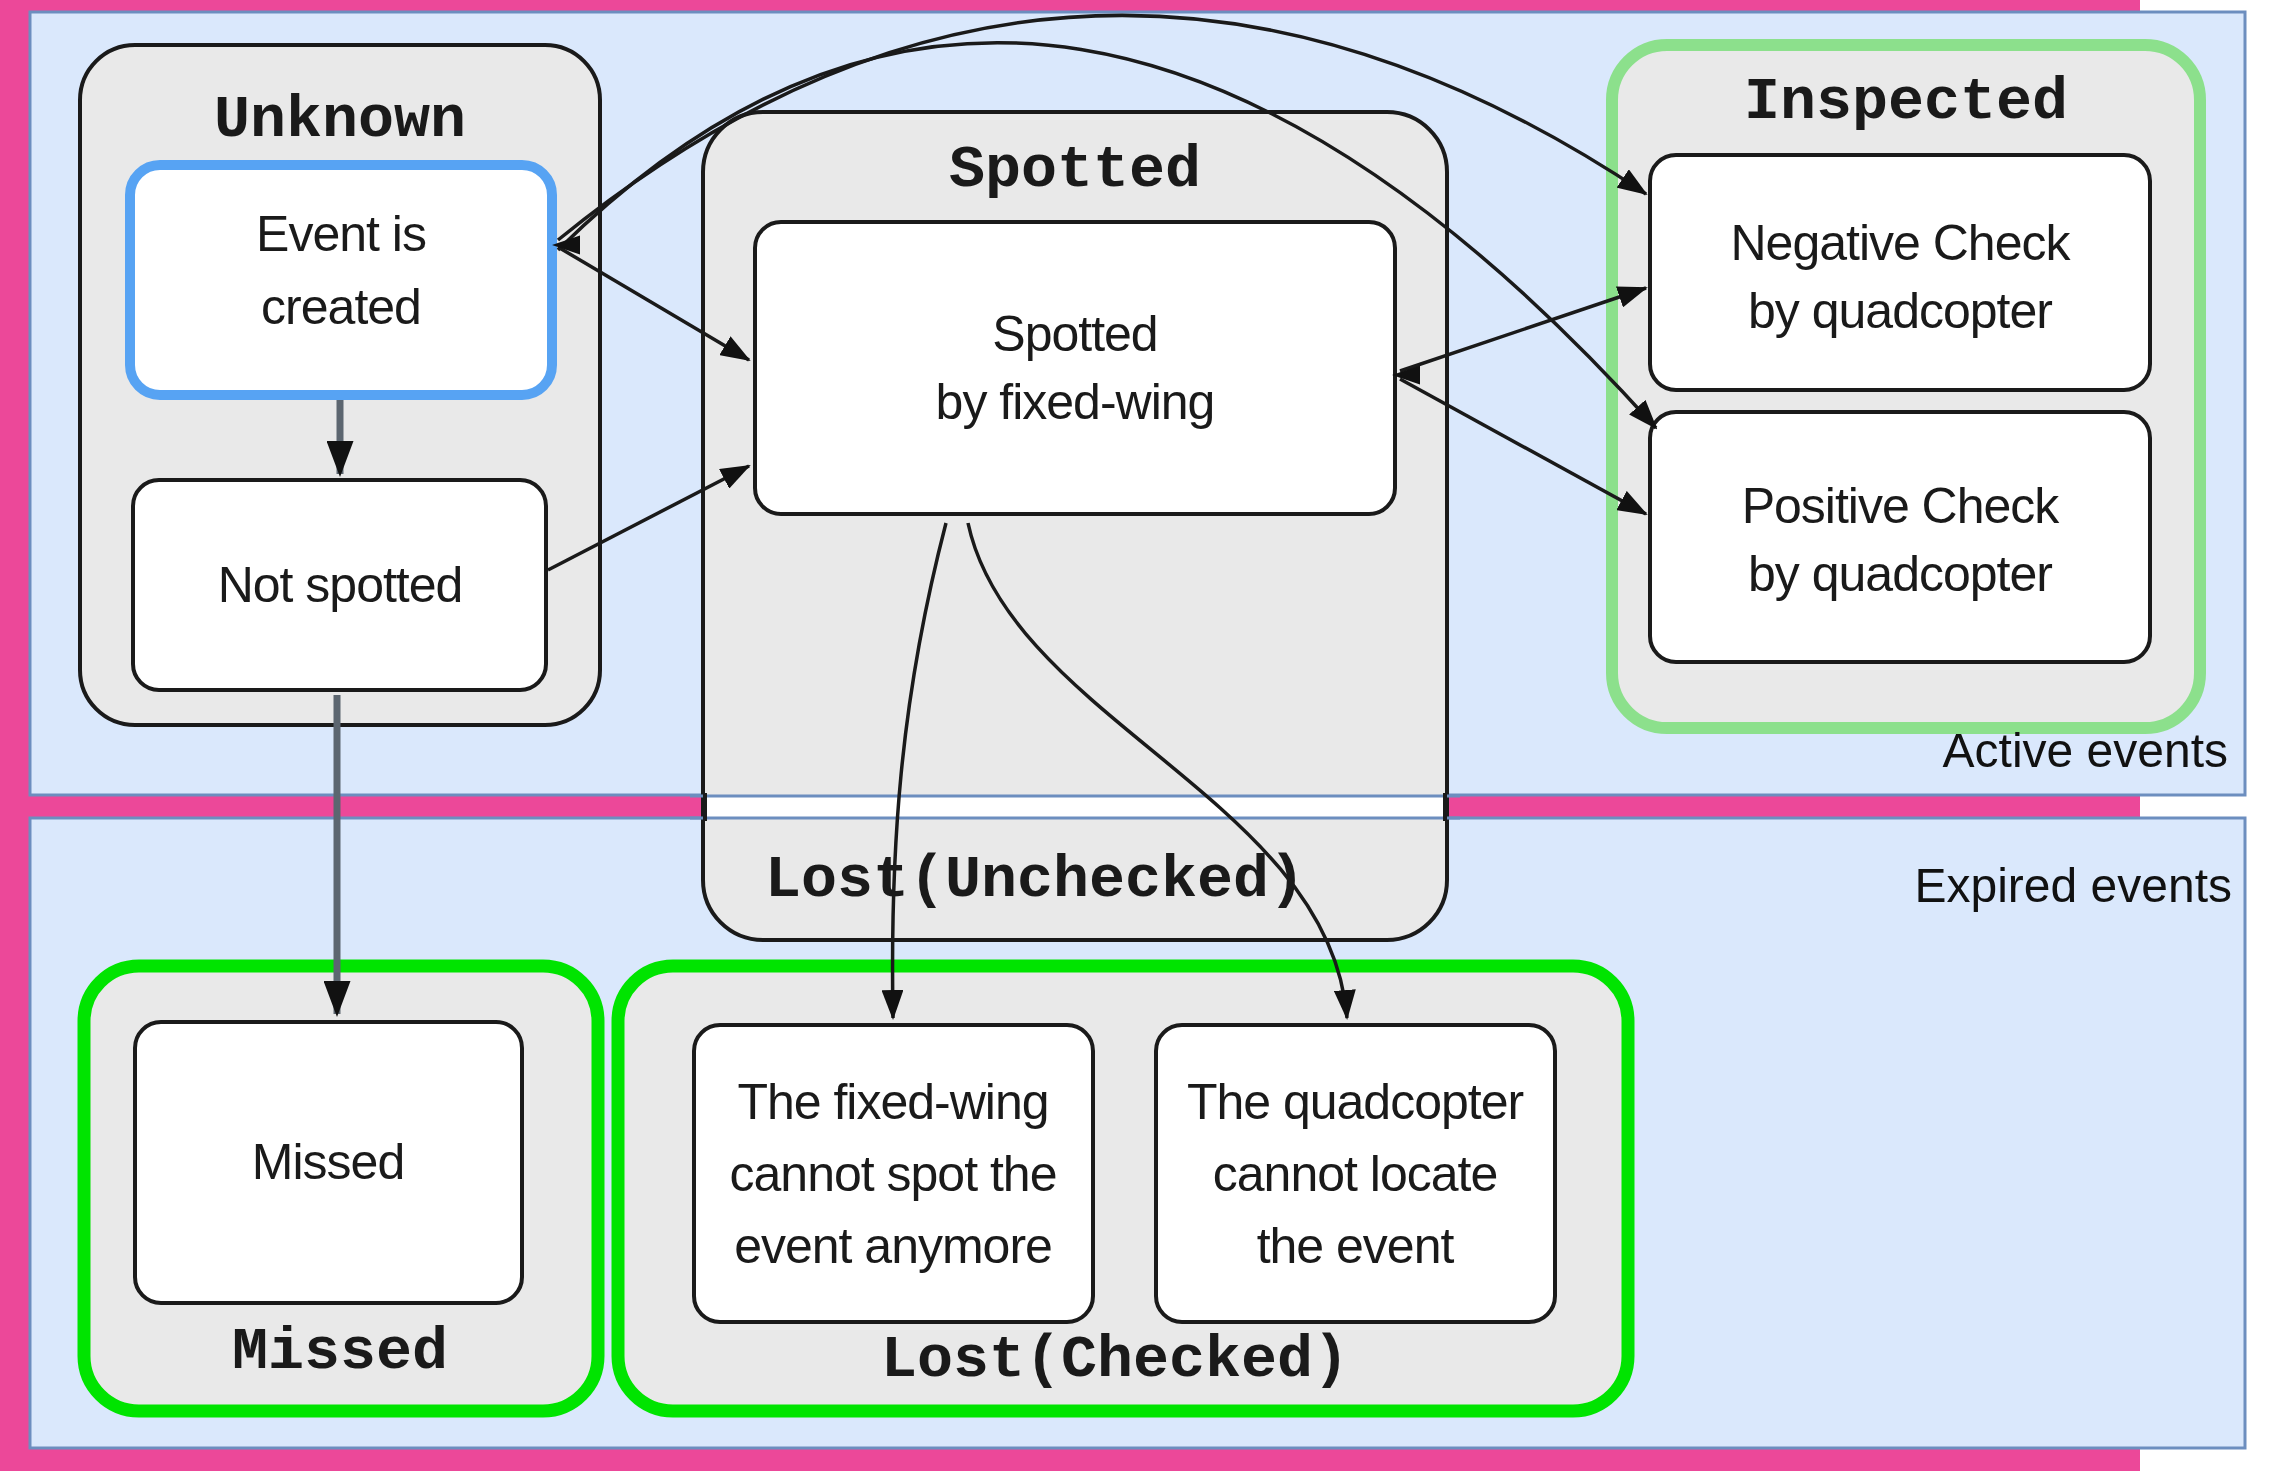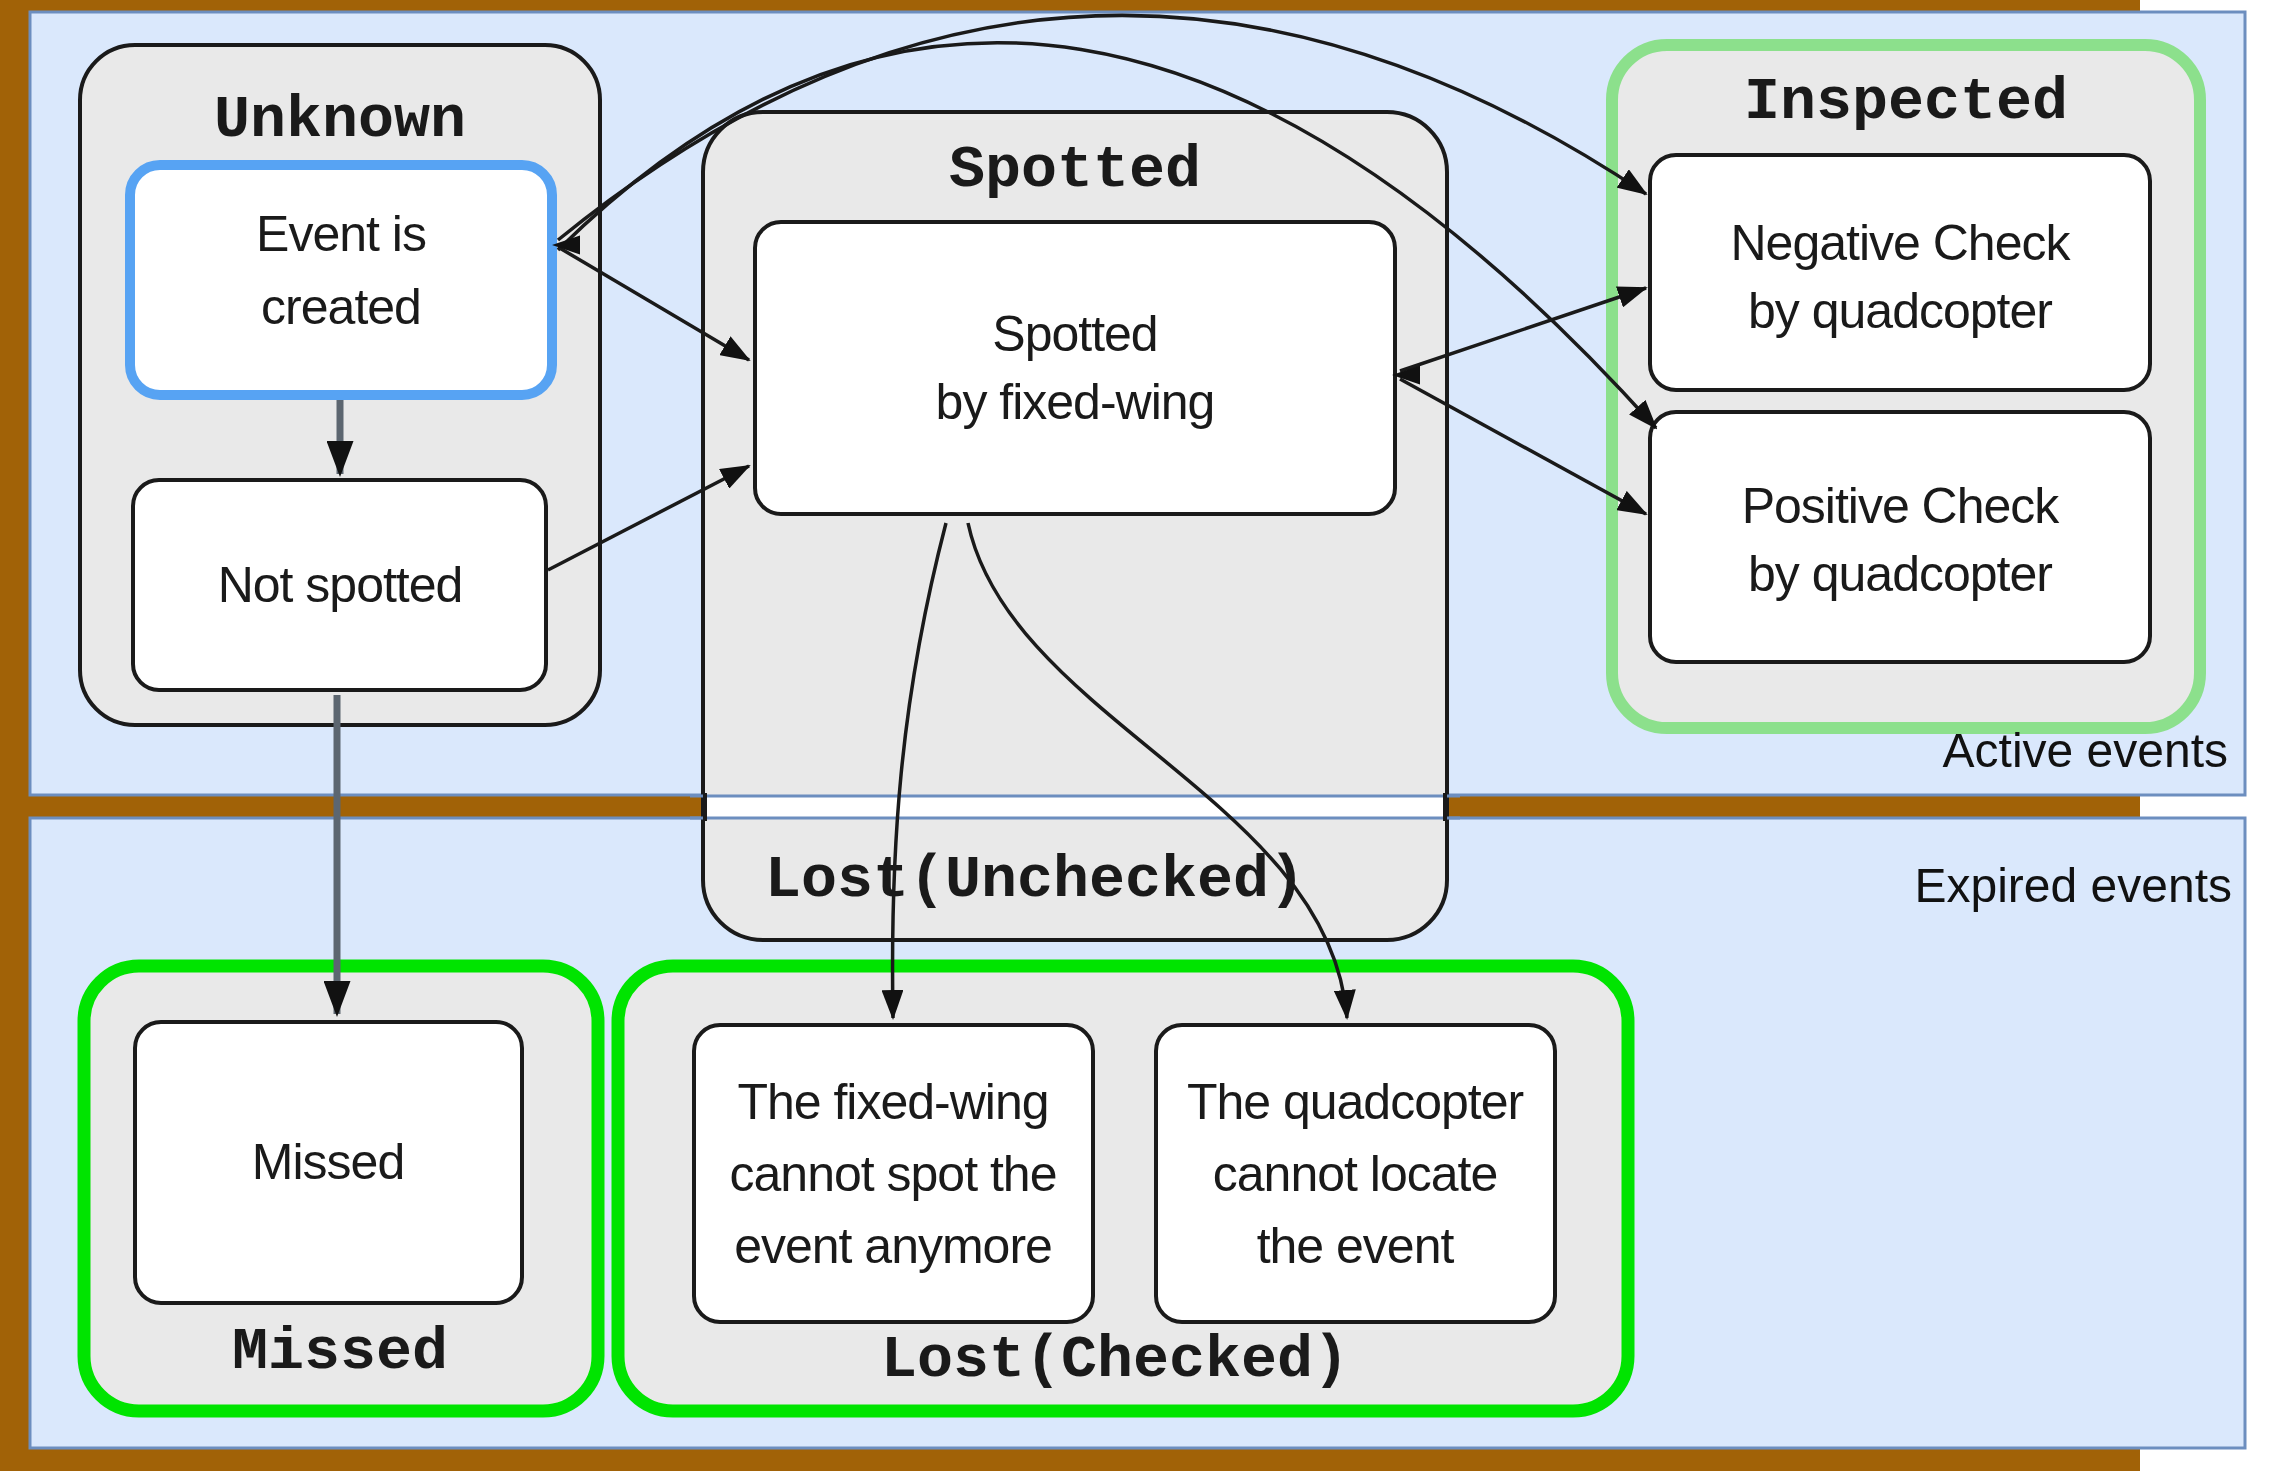--- a/index.html
+++ b/index.html
@@ -1,16 +1,16 @@
 <!DOCTYPE html>
 <html><head>
 <meta charset="utf-8">
 <style>
   html,body { margin:0; padding:0; background:#ffffff; }
-  .stage { position:relative; width:2140px; height:1471px; background:#a16207; }
+  .stage { position:relative; width:2140px; height:1471px; background:#ec4899; }
   svg { display:block; }
   text { text-anchor:middle; dominant-baseline:central; }
   .title { font-family:"Liberation Mono","DejaVu Sans Mono",monospace; font-weight:700; font-size:60px; fill:#1a1a1a; }
   .txt   { font-family:"Liberation Sans","DejaVu Sans",sans-serif; font-size:50px; fill:#1a1a1a; letter-spacing:-1px; }
   .side  { font-family:"Liberation Sans","DejaVu Sans",sans-serif; font-size:48px; fill:#111111; text-anchor:end; }
 </style>
 </head>
 <body>
 
 <div class="stage">

